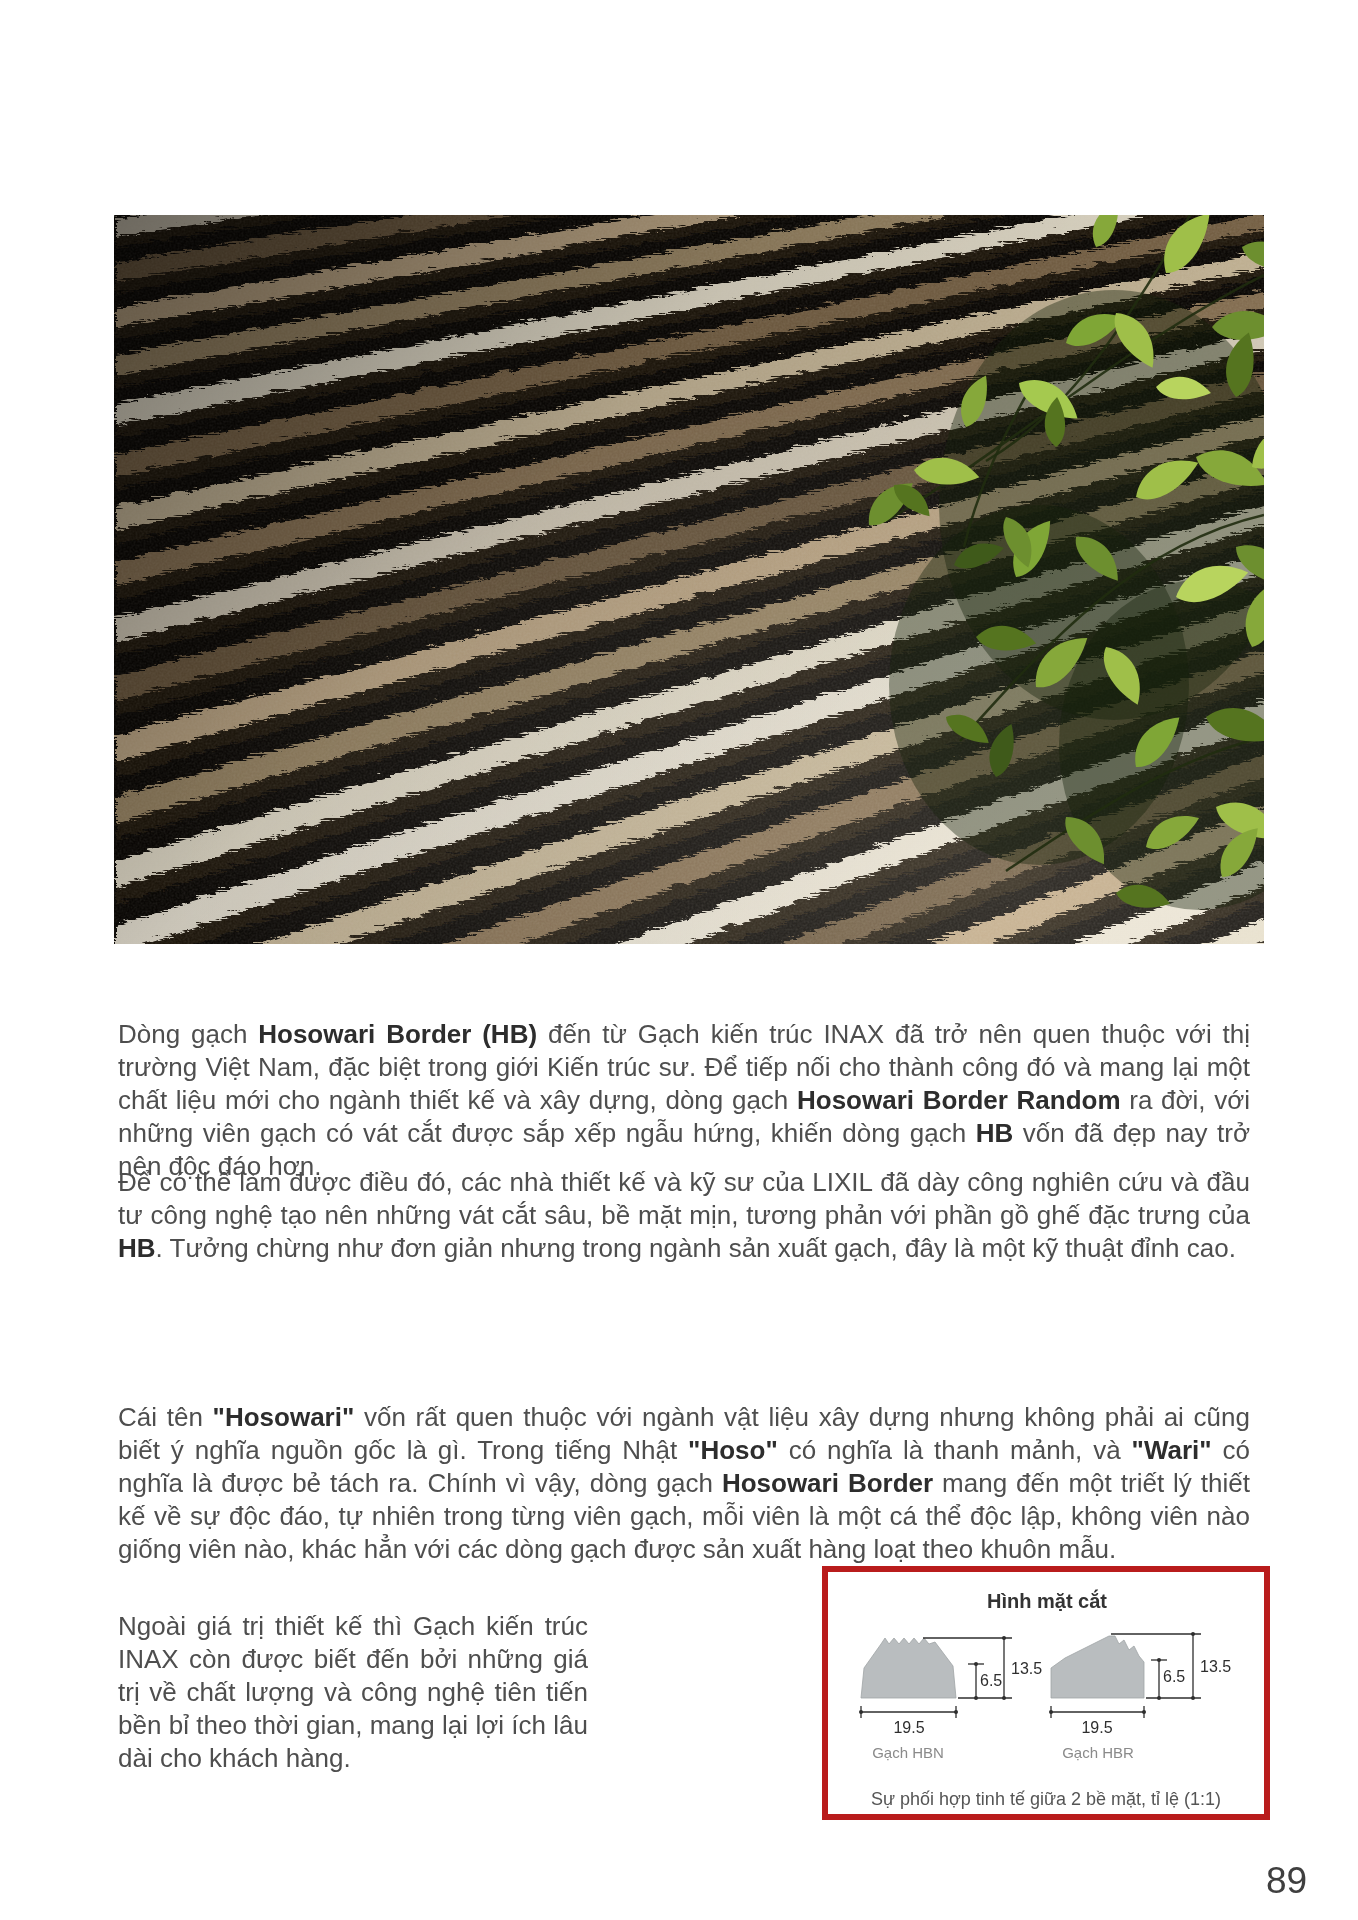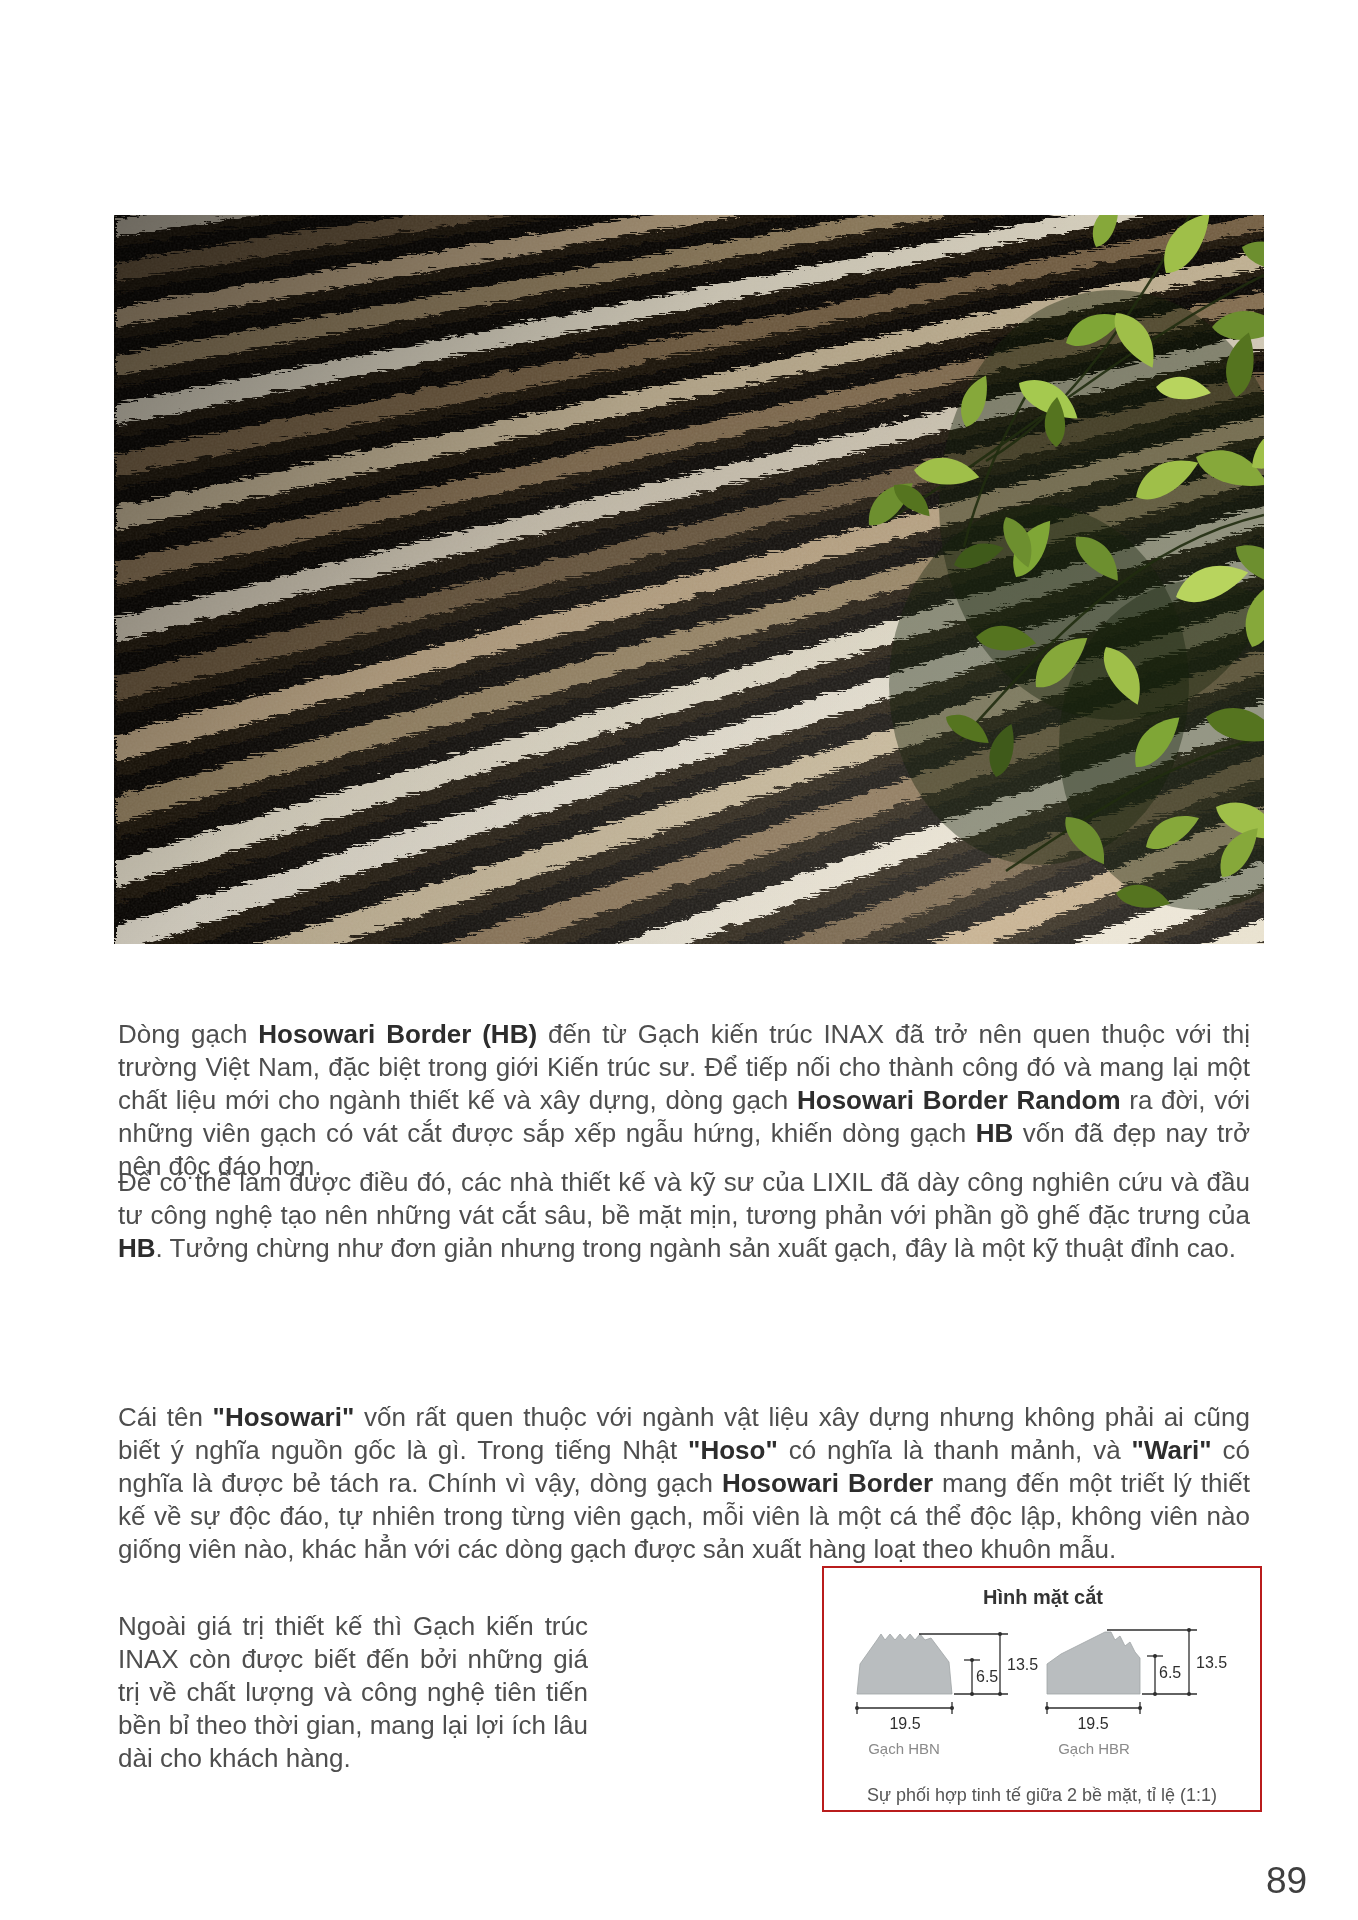--- a/index.html
+++ b/index.html
@@ -17,21 +17,21 @@
     font-size:26px;line-height:33px;color:#4e4e4e;
     text-align:justify;letter-spacing:0;
   }
   .para .b{font-weight:bold;color:#2d2d2d;}
   #p1{top:992px;}
   #p2{top:1140px;}
   #p3{top:1375px;}
   #p4{top:1584px;width:470px;}
   .dbox{
     position:absolute;left:822px;top:1566px;width:436px;height:242px;
-    border:2px solid #b91c1c;background:#ffffff;box-sizing:content-box;
+    border:6px solid #b91c1c;background:#ffffff;box-sizing:content-box;
   }
   .dbox svg{display:block;width:436px;height:242px;}
   .dg-title{font-size:20px;font-weight:bold;fill:#333333;}
   .dg-dim{font-size:16px;fill:#2e2e2e;}
   .dg-label{font-size:15px;fill:#8a8a8a;}
   .dg-caption{font-size:18px;fill:#555555;}
   .dline{stroke:#2e2e2e;stroke-width:1.3;fill:none;}
   .ddot{fill:#2e2e2e;}
   .tile{fill:#b9bdbf;stroke:#a0a4a6;stroke-width:0.8;}
   .pageno{

